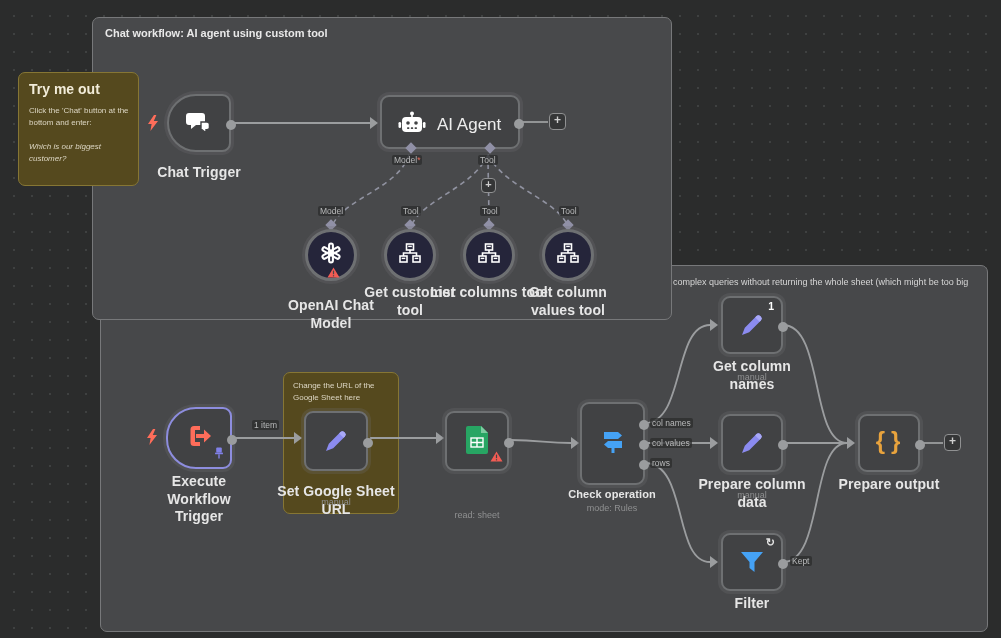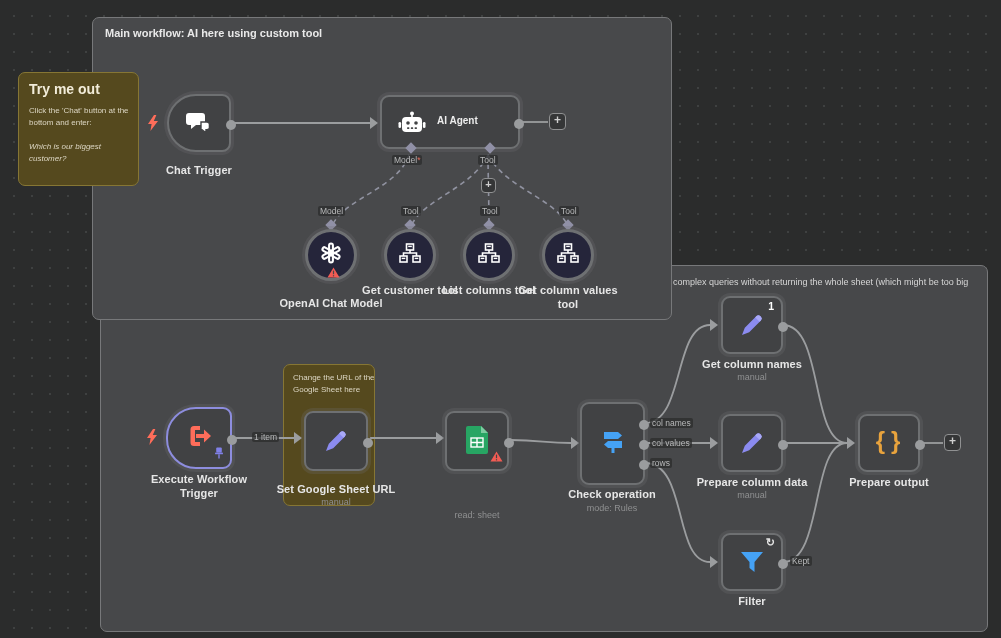--- a/index.html
+++ b/index.html
@@ -25,29 +25,29 @@
   .node.trigger { border-radius:30px 9px 9px 30px; }
   .node.selected { border-color:#8d8dde; }
   .node-circle {
     position:absolute; width:52px; height:52px; border-radius:50%;
     background:#25253a; border:3px solid #6e7072;
     box-shadow:0 0 0 3px rgba(110,112,114,0.25);
     display:flex; align-items:center; justify-content:center;
   }
   .icon-center { position:absolute; left:0; top:0; right:0; bottom:0; display:flex; align-items:center; justify-content:center; }
   .node-label {
-    position:absolute; text-align:center; color:#e6e6e6; font-size:11px; font-weight:600;
+    position:absolute; text-align:center; color:#e6e6e6; font-size:14px; font-weight:600;
     line-height:1.25; letter-spacing:0.1px;
   }
   .node-sublabel { position:absolute; text-align:center; color:#8f9091; font-size:9px; }
   .conn-label {
     position:absolute; color:#b9babb; font-size:8.5px;
     background:rgba(43,44,44,0.75); padding:0 2px; border-radius:2px; white-space:nowrap;
   }
-  .ai-title { color:#ededed; font-weight:bold; font-size:10px; }
+  .ai-title { color:#ededed; font-weight:normal; font-size:17px; }
   .out-dot { position:absolute; width:10px; height:10px; border-radius:50%; background:#9a9c9e; }
   .diamond { position:absolute; width:8px; height:8px; background:#9090a6; transform:rotate(45deg); }
   .plus-btn {
     position:absolute; width:17px; height:17px; border-radius:4px;
     background:#353637; border:1.6px solid #909192; color:#cfcfcf;
     font-size:12px; line-height:13px; text-align:center; font-weight:bold;
   }
   .plus-btn.mini { width:15px; height:15px; font-size:11px; line-height:11px; }
   .badge { position:absolute; color:#ffffff; font-weight:bold; font-size:10.5px; }
   .loop-badge { position:absolute; color:#e2e2e2; font-size:11px; font-weight:bold; }
@@ -59,31 +59,31 @@
 </head>
 <body>
 
 <div id="canvas">
 
   <div class="sticky" style="left:100px; top:265px; width:888px; height:367px; z-index:1;">
     <div class="sticky-text" style="position:absolute; left:572px; top:11px; width:330px; font-size:9px;">complex queries without returning the whole sheet (which might be too big</div>
   </div>
 
   <div class="sticky" style="left:92px; top:17px; width:580px; height:303px; z-index:2; background:#48494b;">
-    <div class="sticky-title" style="position:absolute; left:12px; top:9px; font-size:11px;">Main workflow: AI here using custom tool</div>
+    <div class="sticky-title" style="position:absolute; left:12px; top:9px; font-size:11px;">Chat workflow: AI agent using custom tool</div>
   </div>
 
 
   <div class="sticky olive" style="left:18px; top:72px; width:121px; height:114px; z-index:4;">
     <div class="sticky-title" style="position:absolute; left:10px; top:8px; font-size:14px; color:#f2ecd9;">Try me out</div>
     <div class="sticky-text" style="position:absolute; left:10px; top:32px; width:102px; font-size:8px; line-height:1.5; color:#ddd7c4;">Click the 'Chat' button at the bottom and enter:</div>
     <div class="sticky-text" style="position:absolute; left:10px; top:68px; width:95px; font-size:8px; line-height:1.5; font-style:italic; color:#ddd7c4;">Which is our biggest customer?</div>
   </div>
 
-  <div class="sticky olive" style="left:283px; top:364px; width:92px; height:142px; z-index:4;">
+  <div class="sticky olive" style="left:283px; top:372px; width:116px; height:142px; z-index:4;">
     <div class="sticky-text" style="position:absolute; left:9px; top:7px; width:96px; font-size:8px; line-height:1.5; color:#ddd7c4;">Change the URL of the Google Sheet here</div>
   </div>
 
   <svg class="wires" width="1001" height="638" style="z-index:5;">
 
     <path class="wire" d="M233,123 H370"></path>
     <polygon class="in-arrow" points="370,117 378,123 370,129"></polygon>
 
     <path class="wire" d="M519,122 H548"></path>
 
@@ -254,21 +254,21 @@
     <span style="position:absolute; right:6px; bottom:4px;">
       <svg width="10" height="12" viewBox="0 0 10 12">
         <rect x="2.2" y="0.5" width="5.6" height="5" rx="1" fill="#8080e8"></rect>
         <rect x="1" y="5.5" width="8" height="1.8" rx="0.9" fill="#8080e8"></rect>
         <rect x="4.3" y="7.3" width="1.4" height="4.2" fill="#8080e8"></rect>
       </svg>
     </span>
     <span class="out-dot" style="right:-7px; top:26px;"></span>
   </div>
   <div class="node-label" style="left:144px; top:473px; width:110px; z-index:6;">Execute Workflow Trigger</div>
-  <div class="conn-label" style="left:252px; top:432px; z-index:6;">1 item</div>
+  <div class="conn-label" style="left:252px; top:420px; z-index:6;">1 item</div>
 
   <div class="node" style="left:304px; top:411px; width:64px; height:60px; z-index:6;">
     <span class="icon-center">
       <svg width="26" height="26" viewBox="0 0 26 26">
         <path d="M3,23 L5.8,15.8 L17.5,4.1 a2.6,2.6 0 0 1 3.7,0 l0.7,0.7 a2.6,2.6 0 0 1 0,3.7 L10.2,20.2 Z" fill="#8b8bf0"></path>
         <path d="M16.2,5.4 l4.4,4.4 1.3,-1.3 a2.6,2.6 0 0 0 0,-3.7 l-0.7,-0.7 a2.6,2.6 0 0 0 -3.7,0 Z" fill="#a9a9f7"></path>
       </svg>
     </span>
     <span class="out-dot" style="right:-7px; top:25px;"></span>
   </div>

